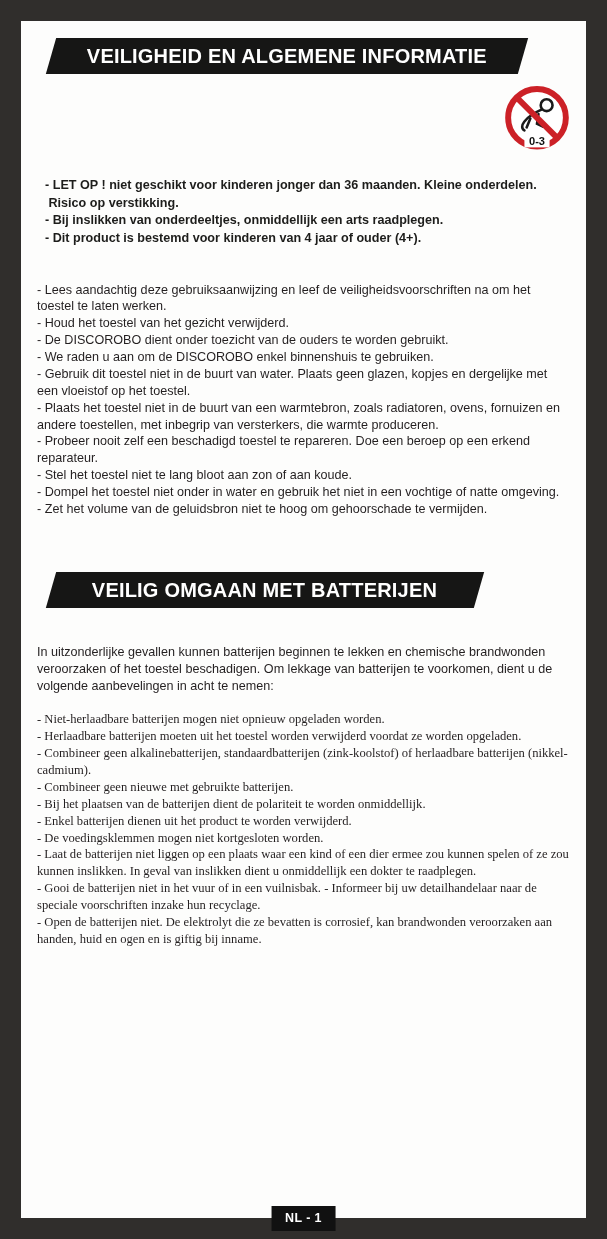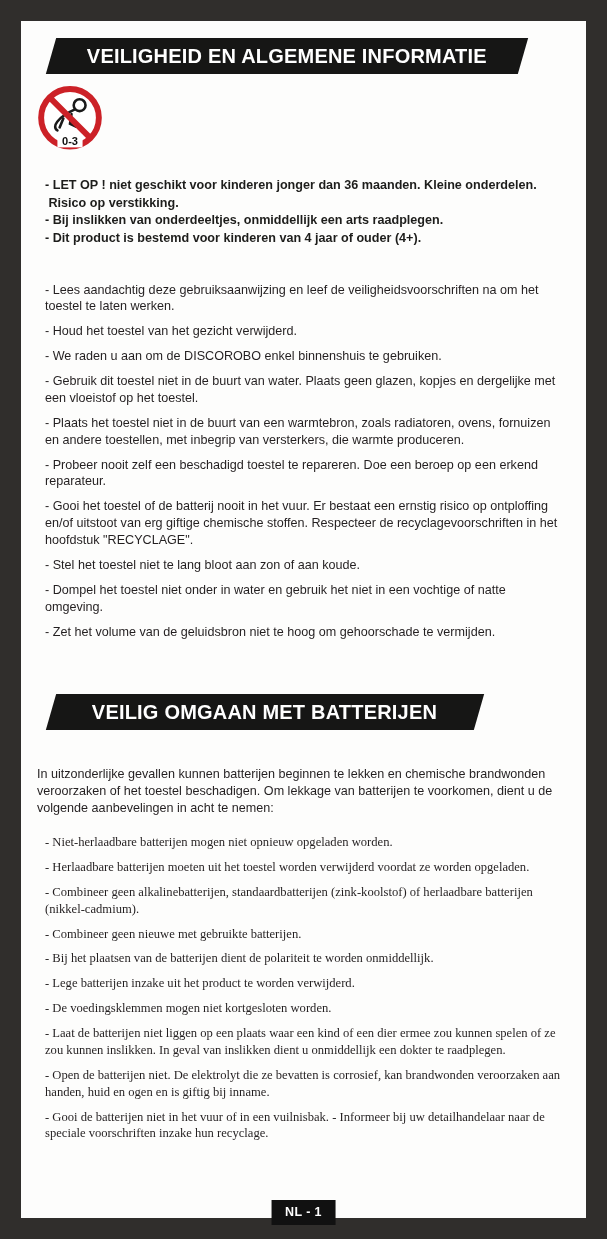--- a/index.html
+++ b/index.html
@@ -30,48 +30,48 @@
   .banner .banner-text {
     transform:skewX(16deg);
     color:#ffffff;
     font-weight:bold;
     font-size:20px;
     letter-spacing:0.2px;
     white-space:nowrap;
   }
   .banner.b2 { width:428px; margin-top:54px; }
 
-  .icon-row { display:flex; justify-content:flex-start; margin-top:9px; }
+  .icon-row { display:flex; justify-content:flex-end; margin-top:9px; }
   .icon-row svg text { font-family:"Liberation Sans", sans-serif; }
 
   .warnings {
     margin-top:20px;
     padding:0 4px;
     font-weight:bold;
     font-size:12.6px;
     line-height:1.4;
     color:#1d1d1b;
     margin-left:8px;
   }
   .warnings .line { white-space:pre-wrap; }
 
   .bodytext {
     padding:0 4px;
     font-size:12.6px;
     line-height:1.34;
     color:#231f20;
   }
-  .bodytext .line { margin:8px; }
+  .bodytext .line { margin:0; }
   .block1 { margin-top:34px; }
   .intro  { margin-top:36px; }
   .block2 { margin-top:17px;font-family:Liberation Serif, serif; }
 
   .footer-badge {
     position:absolute;
-    left:50%; bottom:14px;
+    left:50%; bottom:8px;
     transform:translateX(-50%);
     background:#111111;
     color:#ffffff;
     font-weight:bold;
     font-size:12.5px;
     padding:5px 14px 6px;
     letter-spacing:0.4px;
   }
 </style>
 </head>
@@ -102,47 +102,47 @@
     <div class="warnings">
         <p class="line">- LET OP ! niet geschikt voor kinderen jonger dan 36 maanden. Kleine onderdelen.
  Risico op verstikking.</p>
         <p class="line">- Bij inslikken van onderdeeltjes, onmiddellijk een arts raadplegen.</p>
         <p class="line">- Dit product is bestemd voor kinderen van 4 jaar of ouder (4+).</p>
       </div>
 
     <div class="bodytext block1">
         <p class="line">- Lees aandachtig deze gebruiksaanwijzing en leef de veiligheidsvoorschriften na om het toestel te laten werken.</p>
         <p class="line">- Houd het toestel van het gezicht verwijderd.</p>
+        <p class="line">- De DISCOROBO dient onder toezicht van de ouders te worden gebruikt.</p>
         <p class="line">- We raden u aan om de DISCOROBO enkel binnenshuis te gebruiken.</p>
         <p class="line">- Gebruik dit toestel niet in de buurt van water. Plaats geen glazen, kopjes en dergelijke met een vloeistof op het toestel.</p>
         <p class="line">- Plaats het toestel niet in de buurt van een warmtebron, zoals radiatoren, ovens, fornuizen en andere toestellen, met inbegrip van versterkers, die warmte produceren.</p>
         <p class="line">- Probeer nooit zelf een beschadigd toestel te repareren. Doe een beroep op een erkend reparateur.</p>
-        <p class="line">- Gooi het toestel of de batterij nooit in het vuur. Er bestaat een ernstig risico op ontploffing en/of uitstoot van erg giftige chemische stoffen. Respecteer de recyclagevoorschriften in het hoofdstuk "RECYCLAGE".</p>
         <p class="line">- Stel het toestel niet te lang bloot aan zon of aan koude.</p>
         <p class="line">- Dompel het toestel niet onder in water en gebruik het niet in een vochtige of natte omgeving.</p>
         <p class="line">- Zet het volume van de geluidsbron niet te hoog om gehoorschade te vermijden.</p>
       </div>
 
     <div class="banner b2">
       <span class="banner-text">VEILIG OMGAAN MET BATTERIJEN</span>
     </div>
 
     <p class="bodytext intro">In uitzonderlijke gevallen kunnen batterijen beginnen te lekken en chemische brandwonden veroorzaken of het toestel beschadigen. Om lekkage van batterijen te voorkomen, dient u de volgende aanbevelingen in acht te nemen:</p>
 
     <div class="bodytext block2">
         <p class="line">- Niet-herlaadbare batterijen mogen niet opnieuw opgeladen worden.</p>
         <p class="line">- Herlaadbare batterijen moeten uit het toestel worden verwijderd voordat ze worden opgeladen.</p>
         <p class="line">- Combineer geen alkalinebatterijen, standaardbatterijen (zink-koolstof) of herlaadbare batterijen (nikkel-cadmium).</p>
         <p class="line">- Combineer geen nieuwe met gebruikte batterijen.</p>
         <p class="line">- Bij het plaatsen van de batterijen dient de polariteit te worden onmiddellijk.</p>
-        <p class="line">- Lege batterijen inzake uit het product te worden verwijderd.</p>
+        <p class="line">- Enkel batterijen dienen uit het product te worden verwijderd.</p>
         <p class="line">- De voedingsklemmen mogen niet kortgesloten worden.</p>
         <p class="line">- Laat de batterijen niet liggen op een plaats waar een kind of een dier ermee zou kunnen spelen of ze zou kunnen inslikken. In geval van inslikken dient u onmiddellijk een dokter te raadplegen.</p>
+        <p class="line">- Gooi de batterijen niet in het vuur of in een vuilnisbak. - Informeer bij uw detailhandelaar naar de speciale voorschriften inzake hun recyclage.</p>
         <p class="line">- Open de batterijen niet. De elektrolyt die ze bevatten is corrosief, kan brandwonden veroorzaken aan handen, huid en ogen en is giftig bij inname.</p>
-        <p class="line">- Gooi de batterijen niet in het vuur of in een vuilnisbak. - Informeer bij uw detailhandelaar naar de speciale voorschriften inzake hun recyclage.</p>
       </div>
 
   </div>
 
   <div class="footer-badge">
     <span>NL - 1</span>
   </div>
 </div>
 
 </body></html>

